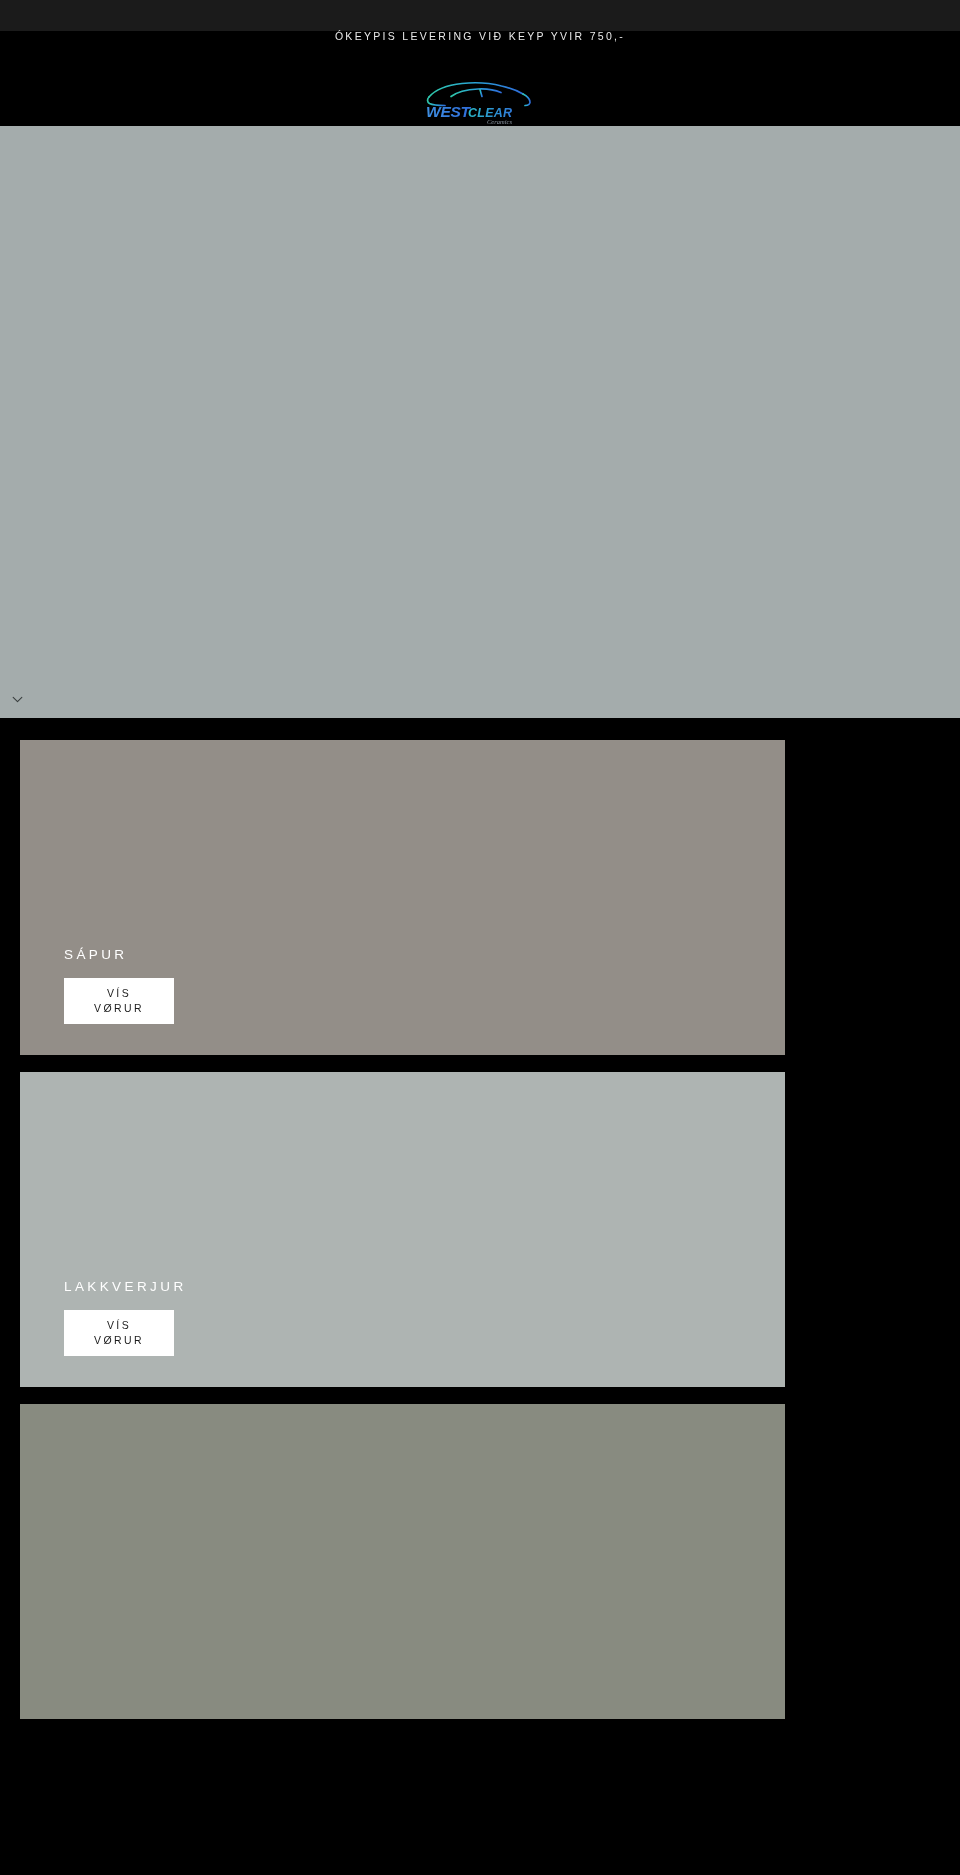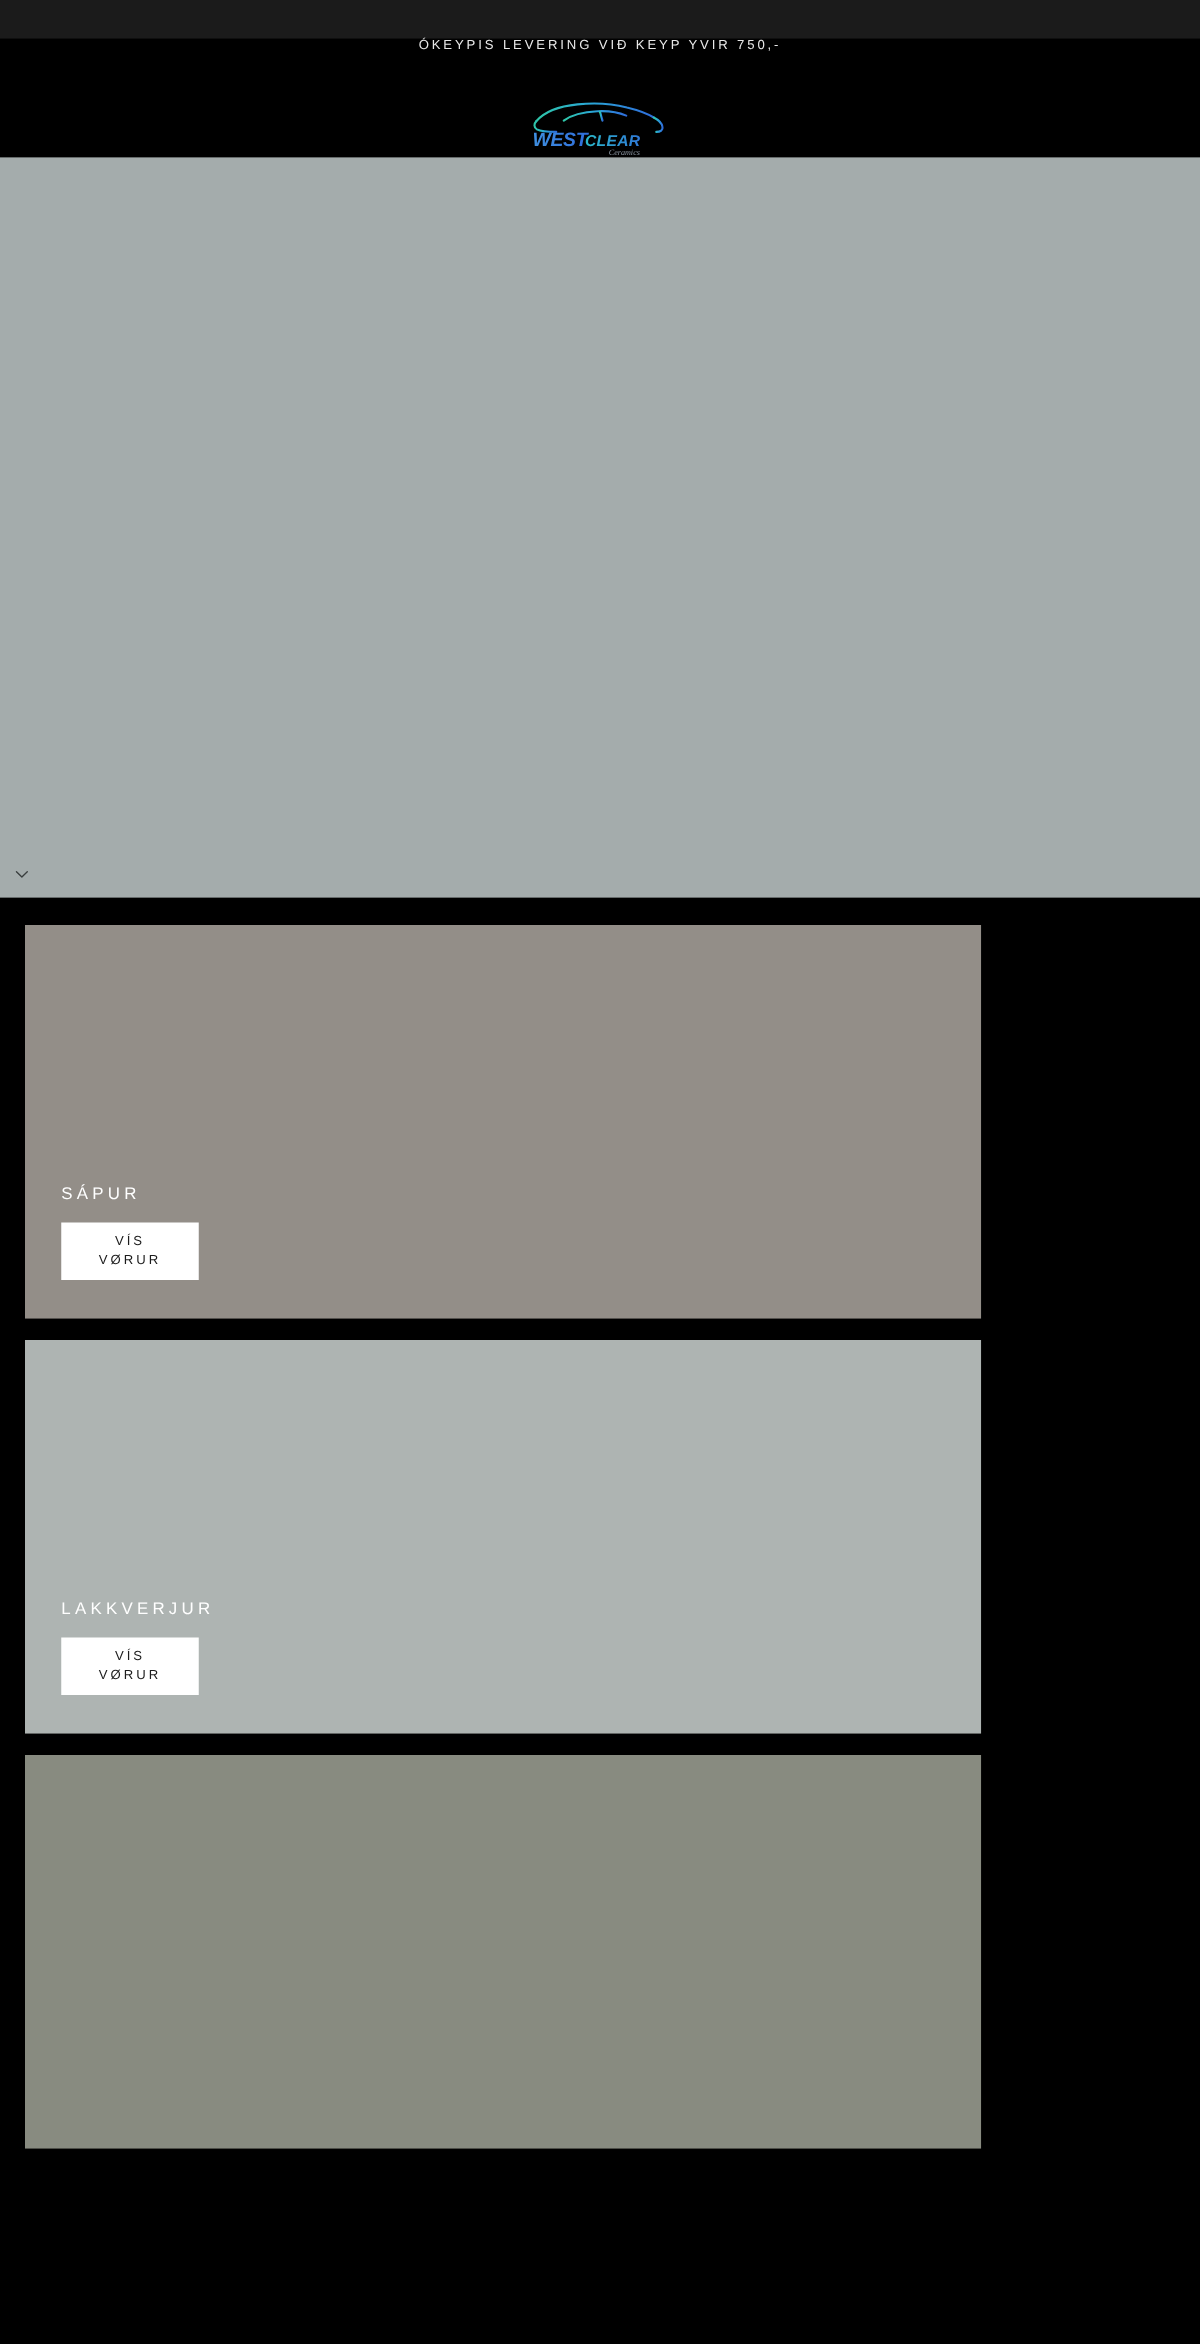--- a/index.html
+++ b/index.html
@@ -84,21 +84,21 @@
     height:315px;
     margin-bottom:17px;
     overflow:hidden;
   }
   .card-media{
     position:absolute;
     inset:0;
   }
   .card-content{
     position:absolute;
-    left:29px;
+    left:44px;
     bottom:31px;
     z-index:2;
   }
   .card-title{
     color:#fff;
     font-size:13.5px;
     letter-spacing:3.4px;
     font-weight:400;
     margin-bottom:16px;
     text-transform:uppercase;

